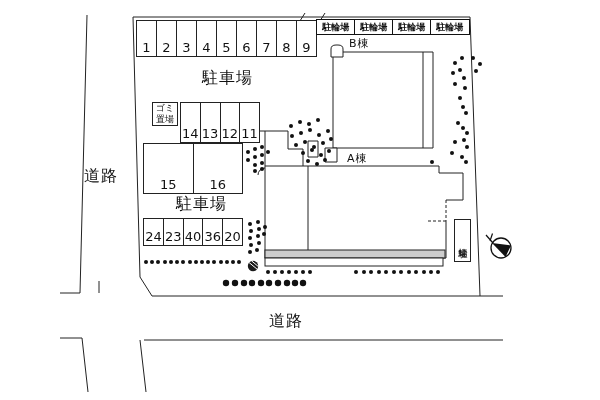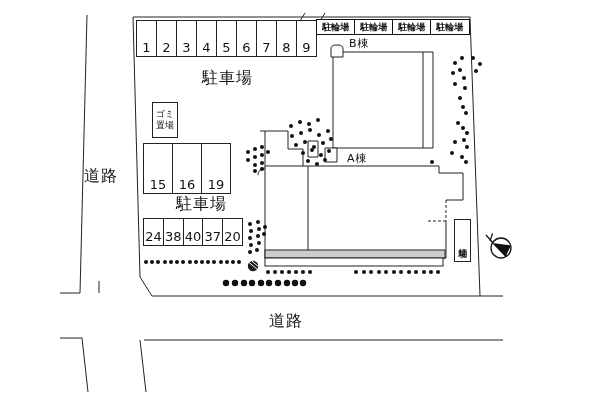--- a/index.html
+++ b/index.html
@@ -14,22 +14,22 @@
   .pcell{flex:1;display:flex;align-items:flex-end;justify-content:center;
          font-size:13px;line-height:1;padding-bottom:2px;border-left:1px solid #222;min-width:0;}
   .pcell:first-child{border-left:none;}
   
   .bikerow{position:absolute;display:flex;}
   .bikebox{width:37.5px;height:14px;border:1.5px solid #111;margin-left:-1.5px;
            display:flex;align-items:center;justify-content:center;
            font-size:9px;font-weight:bold;background:#fff;}
   .bikebox:first-child{margin-left:0;}
   
-  .garbage{position:absolute;left:152px;top:102px;width:26px;height:36px;border:1px solid #222;
-           box-sizing:border-box;display:flex;align-items:center;justify-content:center;
+  .garbage{position:absolute;left:152px;top:102px;width:26px;height:24px;border:1px solid #222;
+           box-sizing:border-box;display:flex;align-items:flex-start;justify-content:center;
            text-align:center;font-size:9px;line-height:1.2;background:#fff;}
   .garbage span{display:block;width:20px;}
   
   .bikevert{position:absolute;left:454px;top:219px;width:17px;height:43px;border:1px solid #222;
             box-sizing:border-box;display:flex;align-items:center;justify-content:center;
             writing-mode:vertical-rl;font-size:9px;line-height:1;background:#fff;}
 </style>
 </head>
 <body>
 
@@ -237,32 +237,37 @@
     <div class="bikebox">駐輪場</div>
     <div class="bikebox">駐輪場</div>
     <div class="bikebox">駐輪場</div>
     <div class="bikebox">駐輪場</div>
   </div>
 
   <div class="garbage">
     <span>ゴミ置場</span>
   </div>
 
-
-  <div class="prow" style="left:143px;top:143px;width:88px;height:51px;">
+  <div class="prow" style="left:180px;top:102px;width:80px;height:41px;">
+    <div class="pcell">14</div>
+    <div class="pcell">13</div>
+    <div class="pcell">12</div>
+    <div class="pcell">11</div>
+  </div>
+
+  <div class="prow" style="left:143px;top:143px;width:100px;height:51px;">
     <div class="pcell">15</div>
     <div class="pcell">16</div>
-    <div class="pcell">19</div>
   </div>
 
   <div class="prow" style="left:143px;top:218px;width:100px;height:28px;">
     <div class="pcell">24</div>
-    <div class="pcell">38</div>
+    <div class="pcell">23</div>
     <div class="pcell">40</div>
-    <div class="pcell">37</div>
+    <div class="pcell">36</div>
     <div class="pcell">20</div>
   </div>
 
   <div class="bikevert">駐輪場</div>
 
   <div class="lbl lbl-md" style="left:202px;top:70px;">駐車場</div>
   <div class="lbl lbl-md" style="left:176px;top:196px;">駐車場</div>
   <div class="lbl lbl-bldg" style="left:349px;top:38px;">B棟</div>
   <div class="lbl lbl-bldg" style="left:347px;top:153px;">A棟</div>
   <div class="lbl lbl-md" style="left:84px;top:168px;">道路</div>

